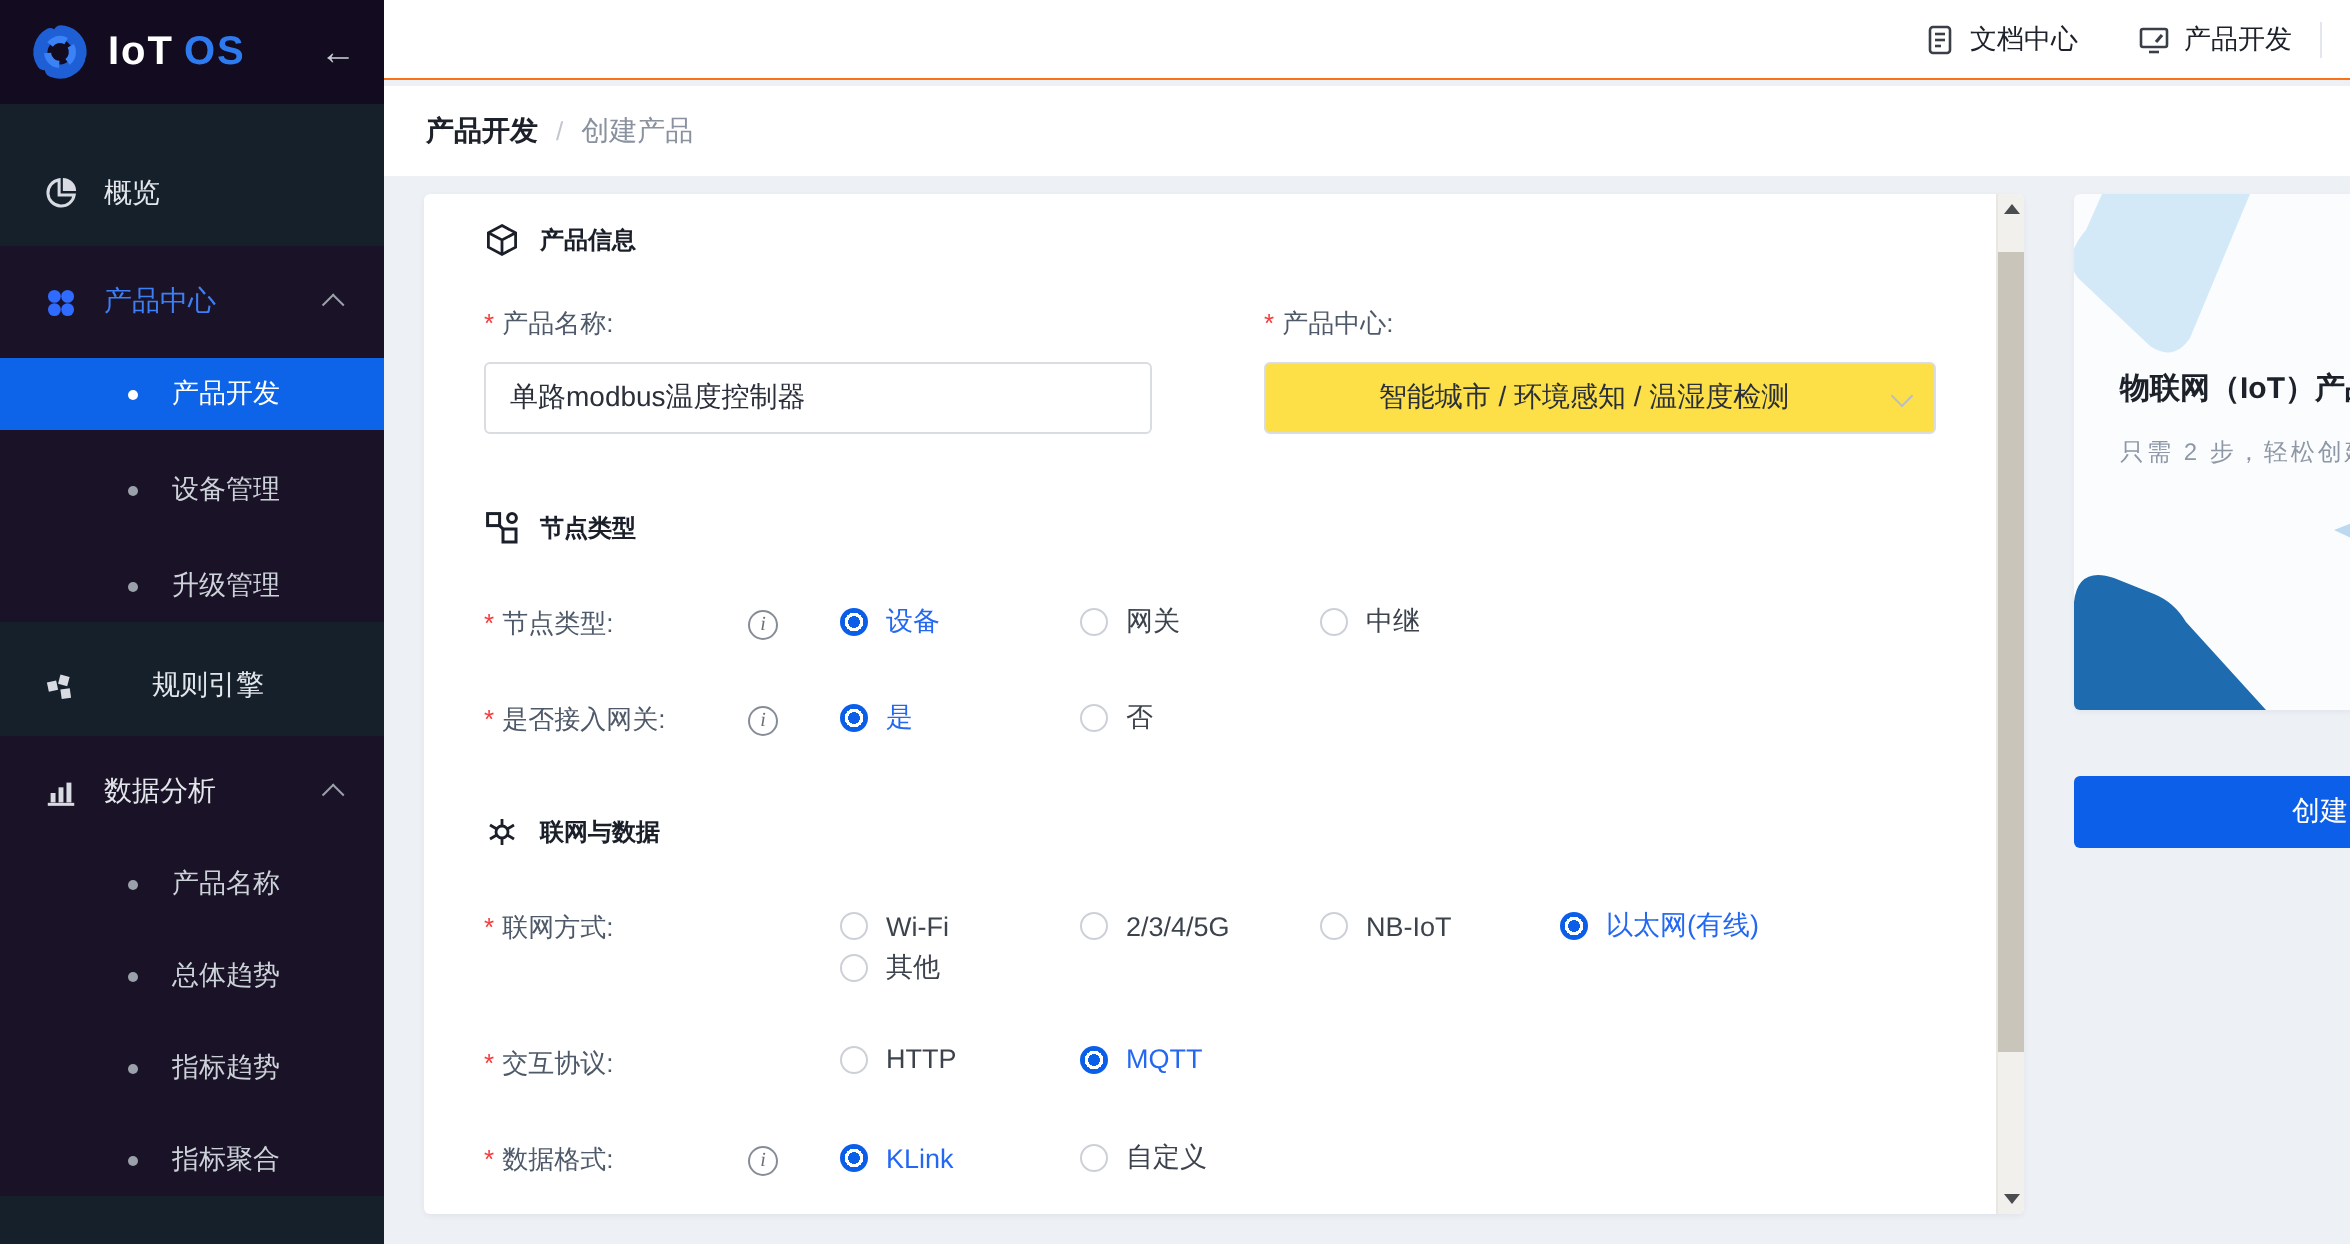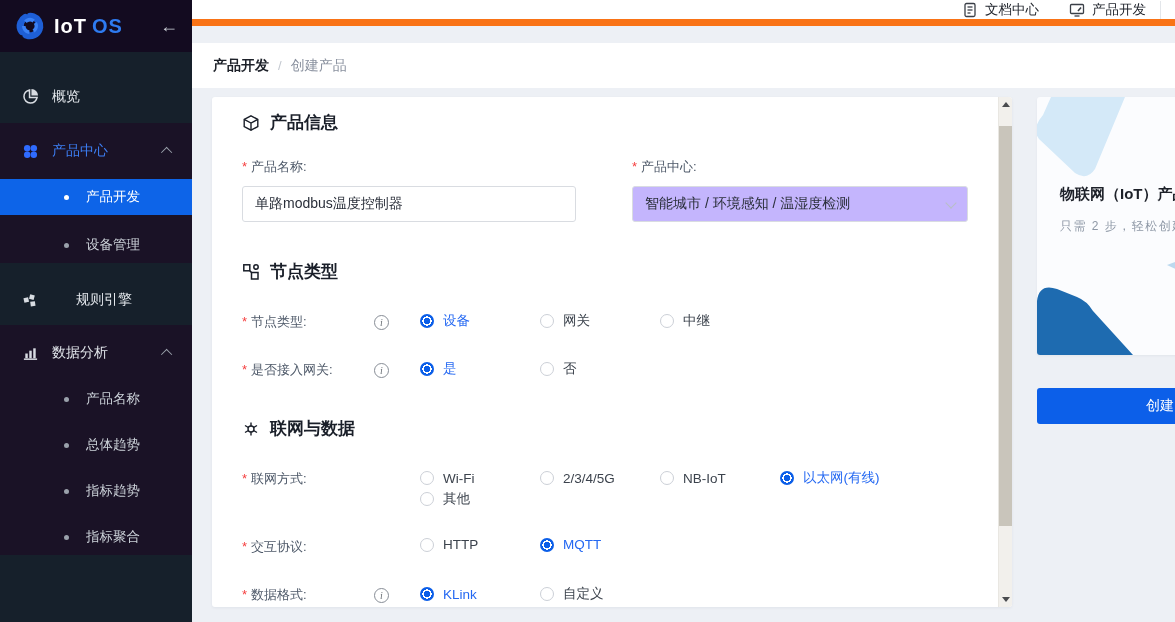--- a/index.html
+++ b/index.html
@@ -22,46 +22,46 @@
   .nav-icon { width:17px; height:17px; margin-right:13px; flex:none; }
   .chev-up { width:8px; height:8px; border-left:1.5px solid #9aa1ab; border-top:1.5px solid #9aa1ab; transform:rotate(45deg) translateY(2px); margin-left:auto; }
   .nav-child { height:36px; display:flex; align-items:center; padding-left:64px; font-size:13.5px; color:#ccd2d9; cursor:pointer; margin-bottom:12px; position:relative; }
   .nav-child .bullet { width:5px; height:5px; border-radius:50%; background:#9aa1ab; margin-right:17px; flex:none; }
   .nav-child.active { background:#0d64e8; color:#ffffff; }
   .nav-child.active .bullet { background:#ffffff; }
   .groupB .nav-child { margin-bottom:10px; }
   .sidebar-bottom { height:14px; background:#16202b; }
 
   
-  .topbar { position:absolute; left:192px; top:0; width:983px; height:26px; background:#ffffff; border-bottom:7px solid #f97316; display:flex; align-items:center; justify-content:flex-end; padding-right:14px; z-index:4; }
+  .topbar { position:absolute; left:192px; top:0; width:983px; height:40px; background:#ffffff; border-bottom:1px solid #f97316; display:flex; align-items:center; justify-content:flex-end; padding-right:14px; z-index:4; }
   .top-item { display:flex; align-items:center; gap:7px; font-size:13.5px; color:#1d2129; margin-left:30px; cursor:pointer; }
   .top-item svg { width:16px; height:16px; }
   .top-divider { width:1px; height:18px; background:#e3e6ea; margin-left:14px; }
 
   
   .breadcrumb-bar { position:absolute; left:192px; top:43px; width:983px; height:45px; background:#ffffff; display:flex; align-items:center; padding-left:21px; }
   .bc-parent { font-size:14px; font-weight:bold; color:#1d2129; cursor:pointer; }
   .bc-sep { margin:0 9px; color:#c2c7cf; font-size:13px; }
   .bc-current { font-size:14px; color:#8a919f; }
 
   
   .content { position:absolute; left:192px; top:88px; width:983px; height:534px; background:#edf0f5; }
 
   .form-card { position:absolute; left:20px; top:9px; width:800px; height:510px; background:#ffffff; border-radius:3px; box-shadow:0 1px 3px rgba(20,30,60,.06); overflow:hidden; }
   .form-inner { padding:14px 54px 10px 30px; }
 
   .section-head { display:flex; align-items:center; gap:10px; margin-top:0; }
   .section-head svg { width:18px; height:18px; flex:none; }
-  .section-title { font-size:17px; font-weight:bold; color:#1a1f29; }
+  .section-title { font-size:12px; font-weight:bold; color:#1a1f29; }
 
   .fields-row { display:flex; gap:56px; margin-top:24px; }
   .field-col .field-label { font-size:13px; color:#4e5969; margin-bottom:10px; }
   .star { color:#f53f3f; margin-right:4px; font-size:13px; }
   .text-input { width:334px; height:36px; border:1px solid #d9dce1; border-radius:3px; padding:0 12px; font-size:14px; color:#2a2f3a; font-family:"Liberation Sans","DejaVu Sans",sans-serif; background:#fff; outline:none; }
-  .select-box { width:336px; height:36px; border:1px solid #d9dce1; border-radius:3px; padding:0 28px 0 12px; font-size:14px; color:#2a2f3a; background:#c4b5fd; display:flex; align-items:center; justify-content:flex-start; cursor:pointer; position:relative; }
+  .select-box { width:336px; height:36px; border:1px solid #d9dce1; border-radius:3px; padding:0 28px 0 12px; font-size:14px; color:#2a2f3a; background:#fde047; display:flex; align-items:center; justify-content:center; cursor:pointer; position:relative; }
   .chev-down { width:8px; height:8px; border-right:1.5px solid #b8bec7; border-bottom:1.5px solid #b8bec7; transform:rotate(45deg); position:absolute; right:12px; top:12px; }
 
   .sec-gap { margin-top:38px; }
   .radio-row { display:flex; align-items:flex-start; margin-top:29px; }
   .row-label { width:132px; font-size:13px; color:#4e5969; padding-top:1px; flex:none; }
   .info-cell { width:46px; flex:none; padding-top:0; }
   .info-icon { display:inline-flex; width:15px; height:15px; border:1px solid #878d96; border-radius:50%; color:#6a7076; font-size:10px; align-items:center; justify-content:center; font-family:"Liberation Serif",serif; font-style:italic; cursor:pointer; }
   .opts { display:flex; flex-wrap:wrap; width:540px; row-gap:3px; }
   .opt { width:120px; display:flex; align-items:center; gap:9px; cursor:pointer; }
   .radio { width:14px; height:14px; border-radius:50%; border:1px solid #ccd0d7; background:#fff; flex:none; }
@@ -124,20 +124,24 @@
         <span class="chev-up"></span>
       </div>
       <div class="nav-child active">
         <span class="bullet"></span>
         <span>产品开发</span>
       </div>
       <div class="nav-child">
         <span class="bullet"></span>
         <span>设备管理</span>
       </div>
+      <div class="nav-child" style="margin-bottom:7px;">
+        <span class="bullet"></span>
+        <span>升级管理</span>
+      </div>
     </div>
 
     <div class="nav-plain rule">
       <svg class="nav-icon" viewBox="0 0 18 18">
         <rect x="2" y="6" width="5" height="5" fill="#d8dce2" transform="rotate(-12 4.5 8.5)"></rect>
         <rect x="8" y="3" width="5" height="5" fill="#d8dce2" transform="rotate(15 10.5 5.5)"></rect>
         <rect x="9" y="10" width="5" height="5" fill="#d8dce2" transform="rotate(-8 11.5 12.5)"></rect>
       </svg>
       <span>规则引擎</span>
     </div>

